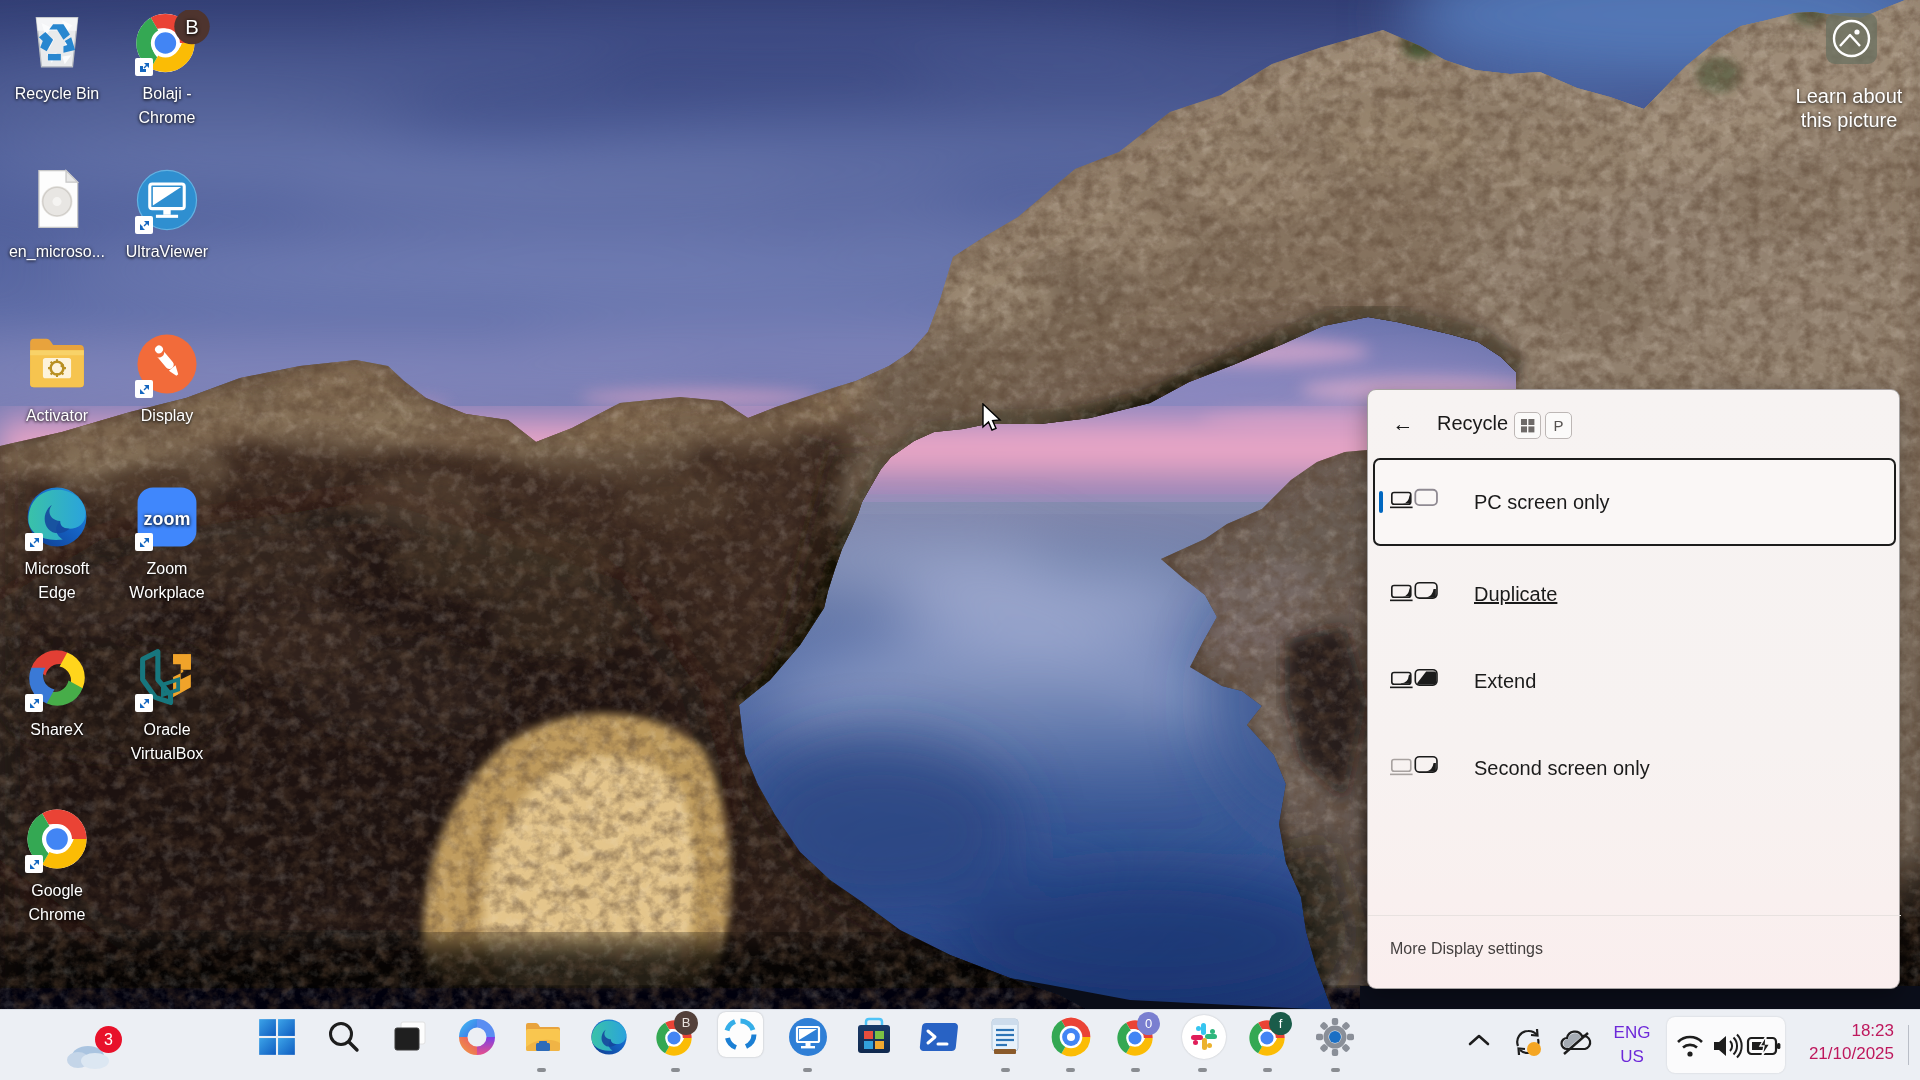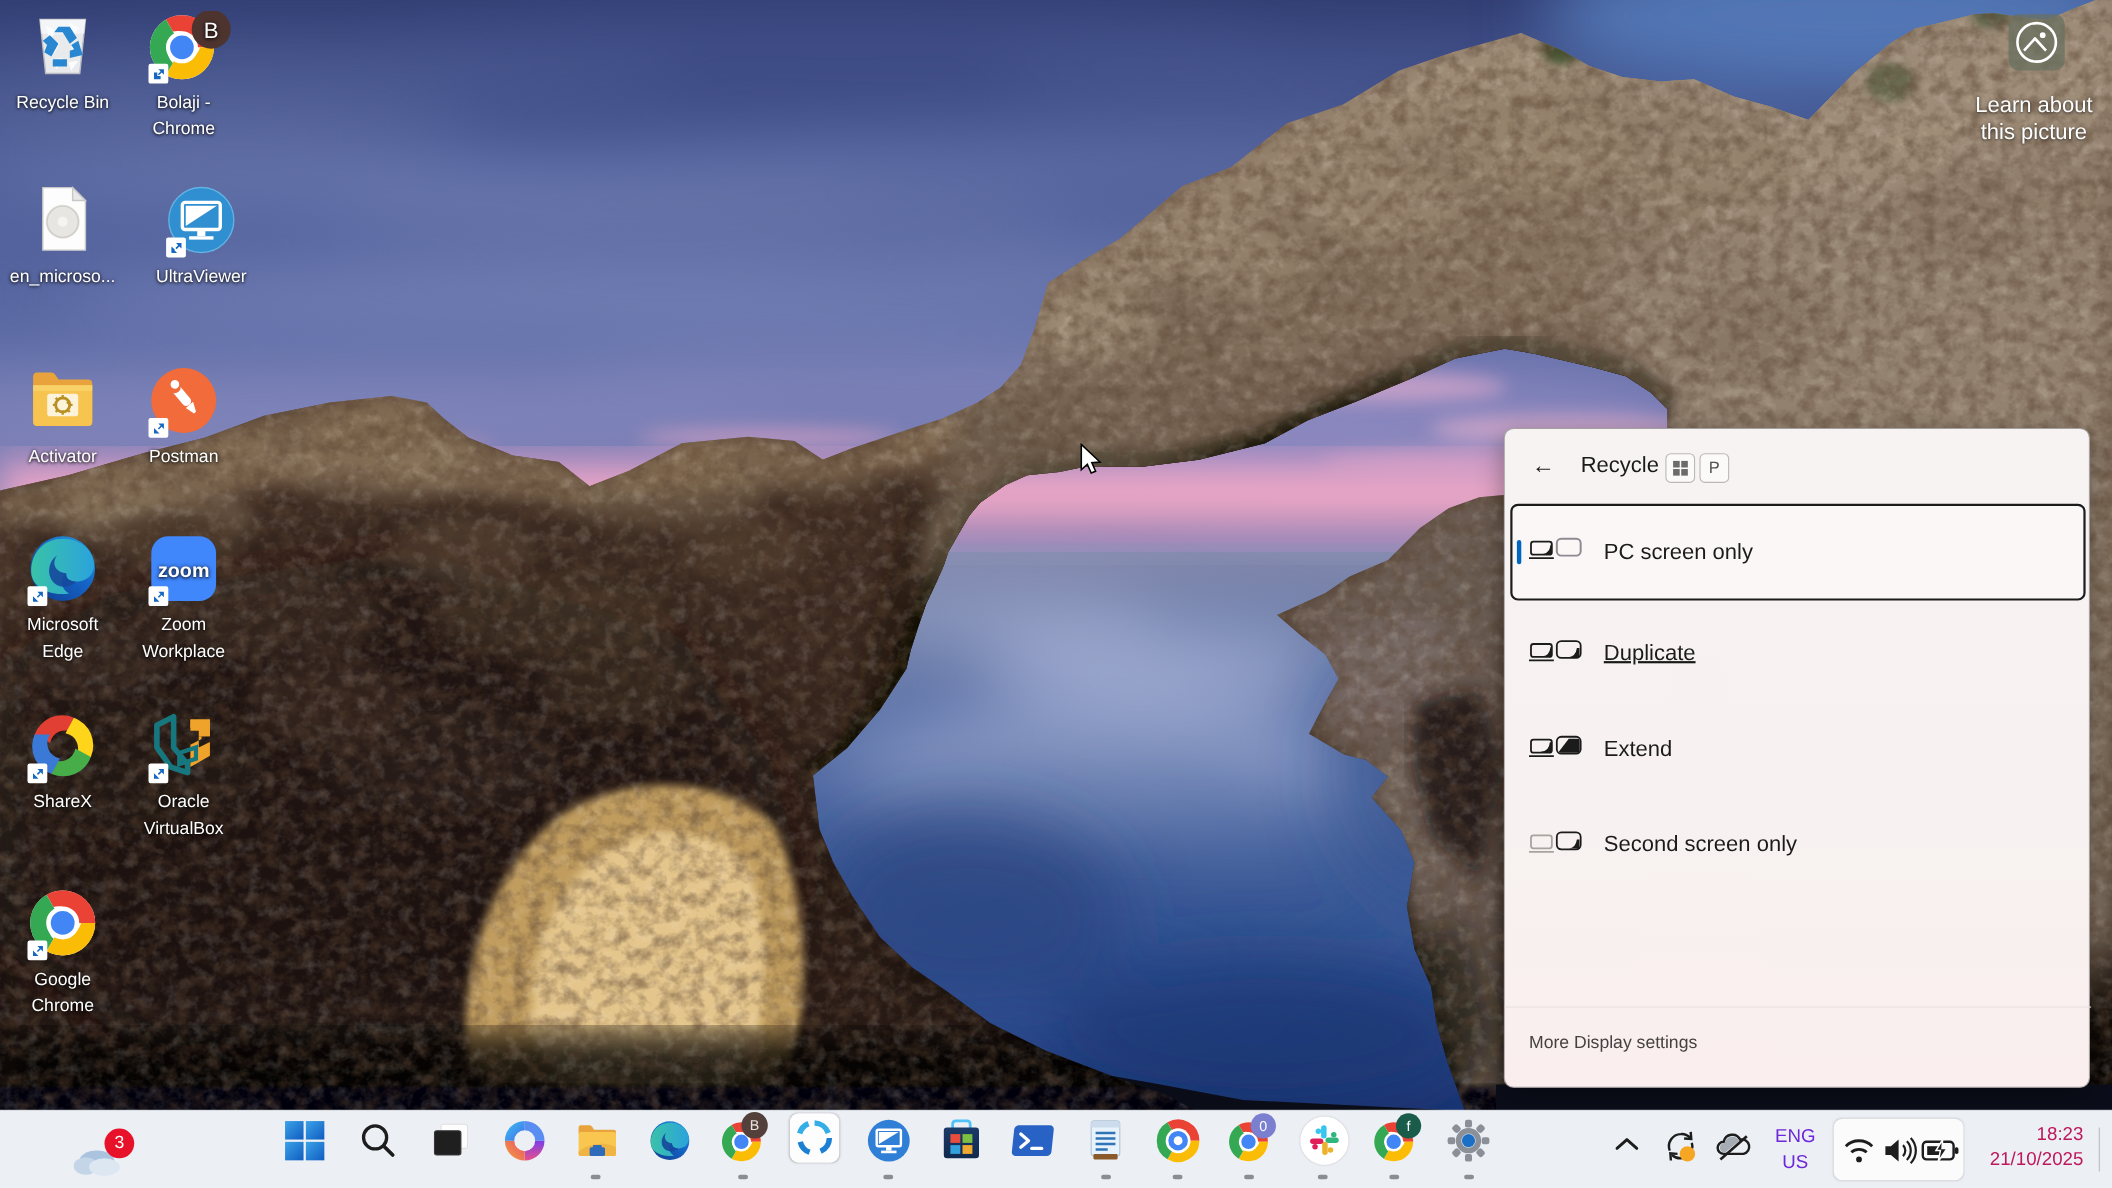--- a/index.html
+++ b/index.html
@@ -9,21 +9,21 @@
   
   .dicon{position:absolute;width:124px;text-align:center;color:#fff;font-size:16px;line-height:24px;
     text-shadow:0 1px 3px rgba(0,0,0,.9), 0 0 4px rgba(0,0,0,.45);}
   .dicon .ic{position:relative;width:64px;height:64px;margin:0 auto 8px auto;}
   .short{position:absolute;left:0px;bottom:-2px;width:18px;height:18px;background:#fff;border-radius:2px;
      display:flex;align-items:center;justify-content:center;}
   
   #panel{position:absolute;left:1367px;top:389px;width:533px;height:600px;background:linear-gradient(180deg,#f7f3f2 0%,#f7f2f1 60%,#f9f0ef 85%,#faeeee 100%);
     border-radius:9px;border:1px solid rgba(80,80,80,.5);box-shadow:0 8px 24px rgba(0,0,0,.35);
     color:#1a1a1a;box-sizing:border-box;}
-  .prow{position:absolute;left:0;width:100%;height:87px;display:flex;align-items:center;}
+  .prow{position:absolute;left:0;width:100%;height:87px;display:flex;align-items:center;padding-left:16px;}
   .prow .txt{font-size:20px;color:#1b1b1b;}
   
   #taskbar{position:absolute;left:0;top:1009px;width:1920px;height:71px;background:#eceff4;border-top:1px solid #d8dce3;}
   .rundot{position:absolute;width:9px;height:4px;border-radius:2px;background:#8a8d92;top:58px;}
 </style>
 </head>
 <body>
 <div id="stage">
 
 <svg id="bg" class="abs" width="1920" height="1080" viewBox="0 0 1920 1080" style="left:0;top:0">
@@ -287,21 +287,21 @@
  <div class="ic"><svg width="62" height="62" viewBox="0 0 48 48">
   <path d="M10 2 L31 2 L40 11 L40 46 L10 46 Z" fill="#fdfdfd" stroke="#c8c8c8"></path>
   <path d="M31 2 L31 11 L40 11 Z" fill="#e8e8e8" stroke="#c8c8c8"></path>
   <circle cx="24" cy="26" r="12" fill="#e8e6e3"></circle>
   <circle cx="24" cy="26" r="11" fill="none" stroke="#d0cdc8" stroke-width="1"></circle>
   <circle cx="24" cy="26" r="3.5" fill="#f5f4f2"></circle>
  </svg></div>
  <div>en_microso...</div>
 </div>
 
-<div class="dicon" style="left:121px;top:168px">
+<div class="dicon" style="left:105px;top:168px">
  <div class="ic"><svg width="64" height="64" viewBox="0 0 52 52">
   <circle cx="26" cy="26" r="24" fill="#2f8fd0"></circle>
   <circle cx="26" cy="26" r="24" fill="none" stroke="#63b2e2" stroke-width="1"></circle>
   <rect x="12" y="13" width="28" height="20" rx="2" fill="none" stroke="#fff" stroke-width="2.5"></rect>
   <path d="M14.5 15.5 L37.5 15.5 L14.5 30.5 Z" fill="#fff"></path>
   <rect x="23" y="33" width="6" height="5" fill="#fff"></rect>
   <rect x="17" y="38" width="18" height="2.5" fill="#fff"></rect>
  </svg><div class="short">
             <svg width="11" height="11" viewBox="0 0 11 11">
               <path d="M1 10 L1 4 L4 7 Z M5 1 L10 1 L10 6 L8 4 L5.5 6.5 L4.5 5.5 L7 3 Z" fill="#1567c0"></path>
@@ -330,21 +330,21 @@
     <rect x="-3" y="-14" width="7" height="20" rx="3.5" fill="#fff"></rect>
     <path d="M-3 6 L4 6 L1 13 L-1 13 Z" fill="#fff"></path>
     <circle cx="0.5" cy="-11" r="4.5" fill="#f26b3a"></circle>
     <circle cx="2" cy="-12.5" r="3.2" fill="#fff"></circle>
   </g>
  </svg><div class="short">
             <svg width="11" height="11" viewBox="0 0 11 11">
               <path d="M1 10 L1 5 L6 10 Z M5 1 L10 1 L10 6 L8 4 L5.5 6.5 L4.5 5.5 L7 3 Z" fill="#1567c0"></path>
             </svg>
           </div></div>
- <div>Postman</div>
+ <div>Display</div>
 </div>
 
 <div class="dicon" style="left:-5px;top:485px">
  <div class="ic"><svg width="64" height="64" viewBox="0 0 50 50">
   <defs>
    <linearGradient id="edg1" x1="0" y1="1" x2=".8" y2="0">
                 <stop offset="0" stop-color="#0f3a8c"></stop>
                 <stop offset=".6" stop-color="#1565c8"></stop>
                 <stop offset="1" stop-color="#2394d8"></stop>
               </linearGradient>

